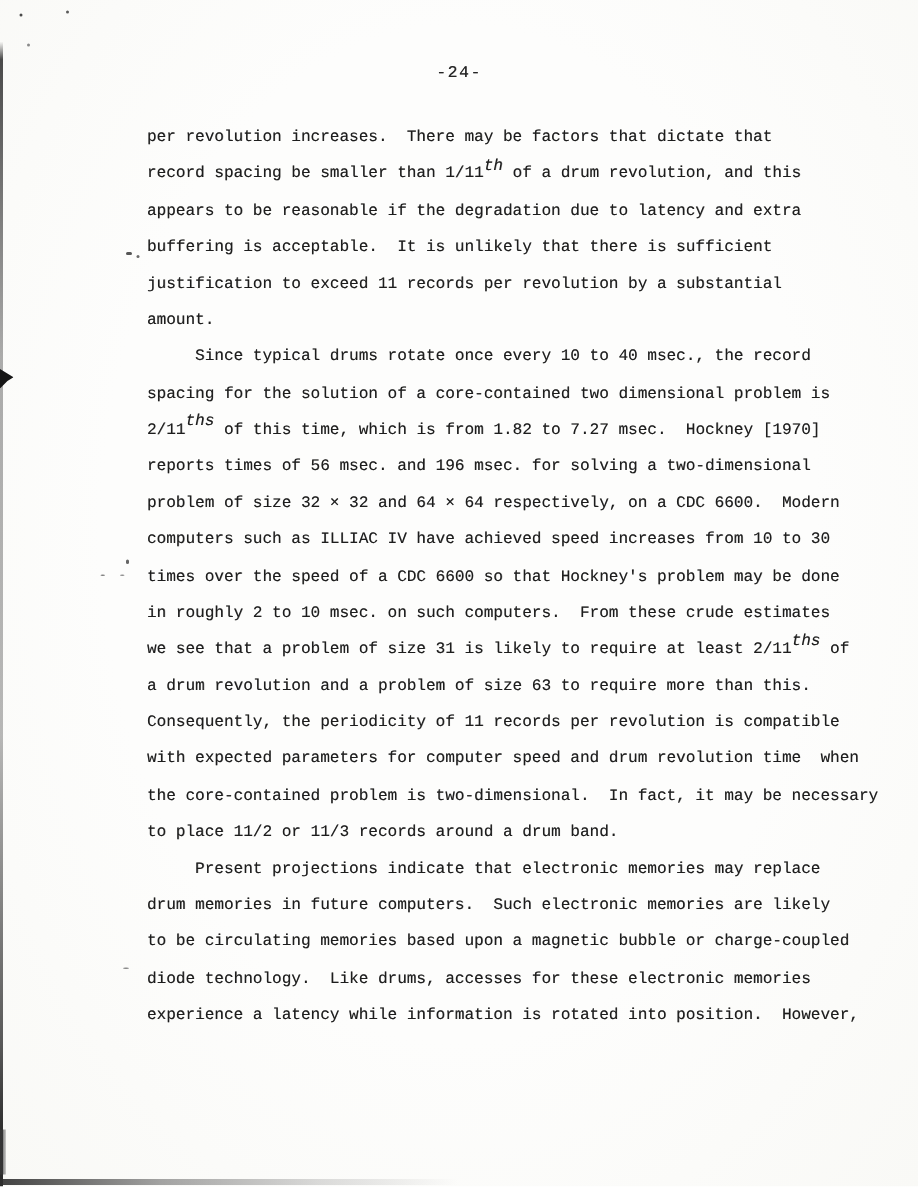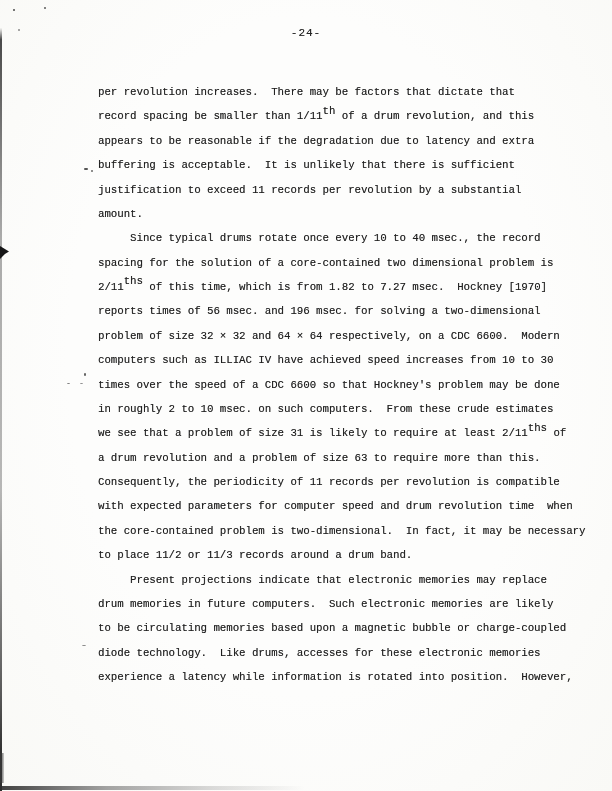--- a/index.html
+++ b/index.html
@@ -16,21 +16,21 @@
   }
   .page {
     position: absolute;
     left: 0; top: 0;
     width: 612px;
     height: 791px;
     background: radial-gradient(ellipse at 50% 45%, #fdfdfc 55%, #f9f9f6 100%);
   }
   .page-number {
     position: absolute;
-    top: 27px;
+    top: 43px;
     left: 0;
     width: 612px;
     text-align: center;
     font-size: 11px;
     letter-spacing: 1px;
     color: #242424;
     text-shadow: 0.2px 0 0 rgba(30,30,30,0.55);
   }
   .doc-body {
     position: absolute;
@@ -45,20 +45,21 @@
   }
   .line {
     height: 24.38px;
   }
   .line sup {
     font-size: 1em;
     line-height: 0;
     vertical-align: baseline;
     position: relative;
     top: -0.52em;
+    font-style: italic;
   }
   
   .edge-line-left {
     position: absolute;
     left: 0; top: 0;
     width: 2px;
     height: 791px;
     background: linear-gradient(to bottom,
       rgba(70,70,70,0) 0%,
       rgba(70,70,70,0) 3.5%,

